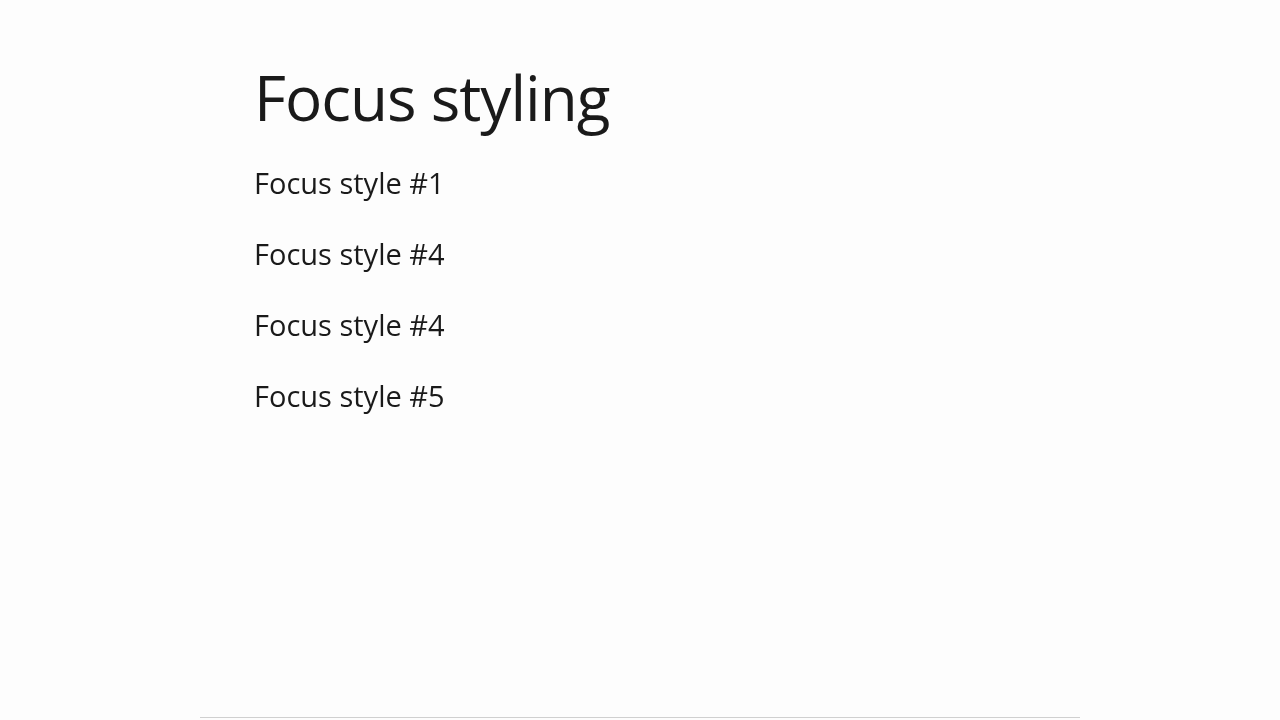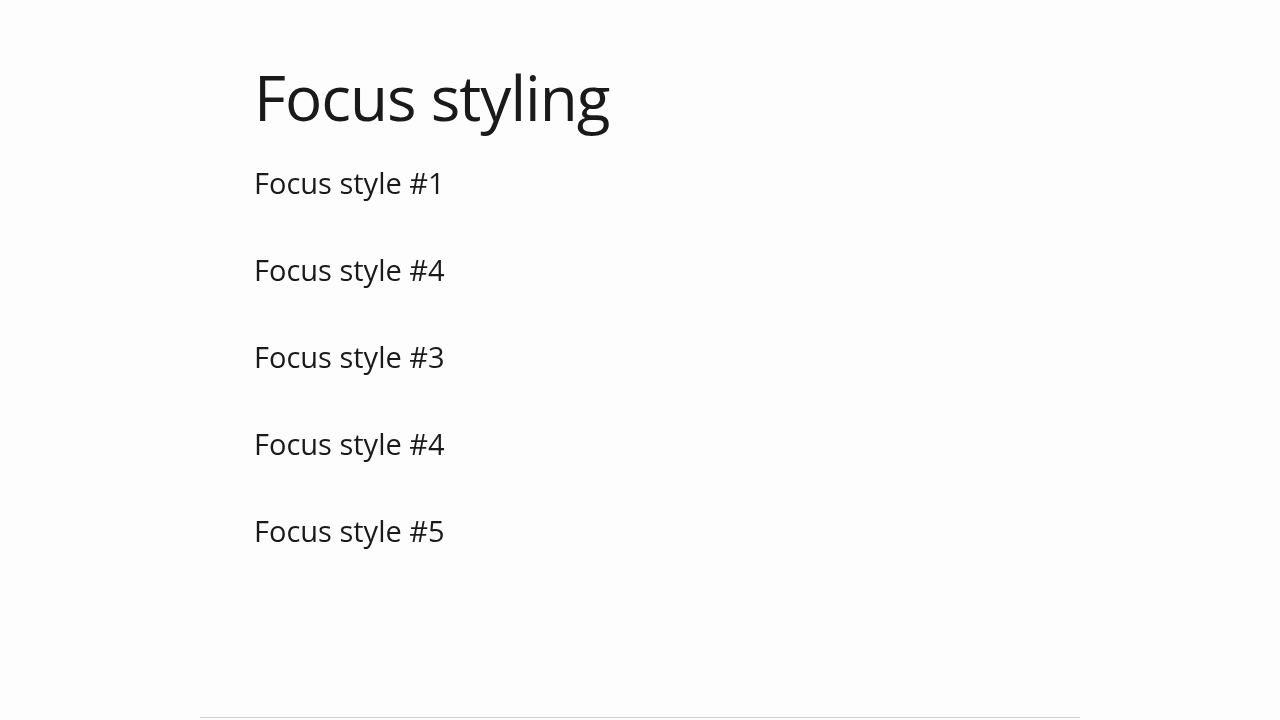--- a/index.html
+++ b/index.html
@@ -23,21 +23,21 @@
     }
     .page-title {
       font-size: 62px;
       font-weight: 400;
       margin-bottom: 24px;
       letter-spacing: -1px;
     }
     .link-list {
       display: flex;
       flex-direction: column;
-      gap: 48px;
+      gap: 32px;
     }
     .link-item {
       font-size: 29px;
       font-weight: 400;
       color: #1a1a1a;
       text-decoration: none;
       display: inline-block;
       width: fit-content;
       cursor: pointer;
     }
@@ -51,19 +51,18 @@
     }
   </style>
 </head>
 <body>
 
 <div class="content">
   <h1 class="page-title">Focus styling</h1>
   <div class="link-list">
     <a href="#" class="link-item">Focus style #1</a>
     <a href="#" class="link-item">Focus style #4</a>
-    <a href="#" class="link-item">Focus style #3</a>
     <a href="#" class="link-item">Focus style #4</a>
     <a href="#" class="link-item">Focus style #5</a>
   </div>
 </div>
 
 <div class="footer-line"></div>
 
 </body></html>

